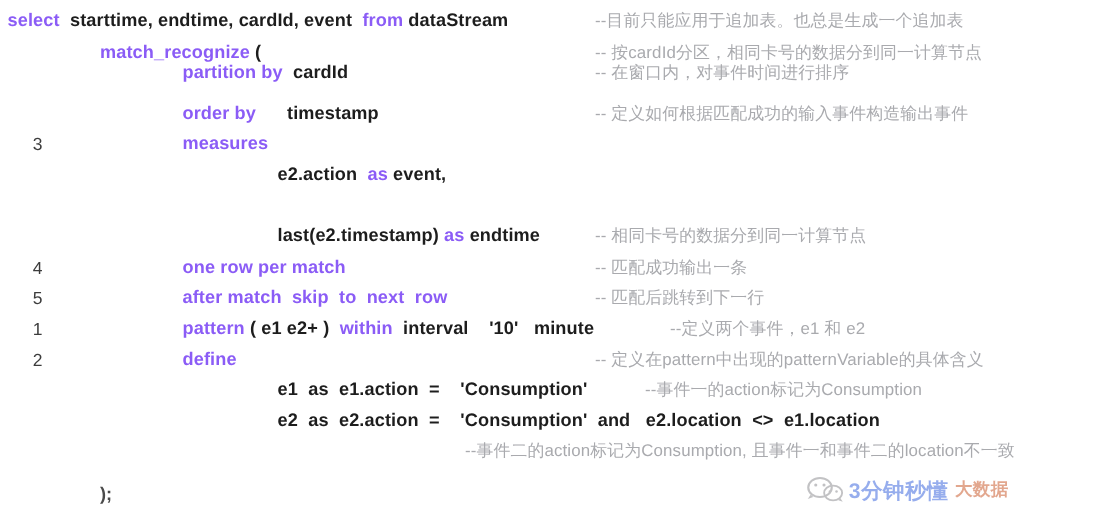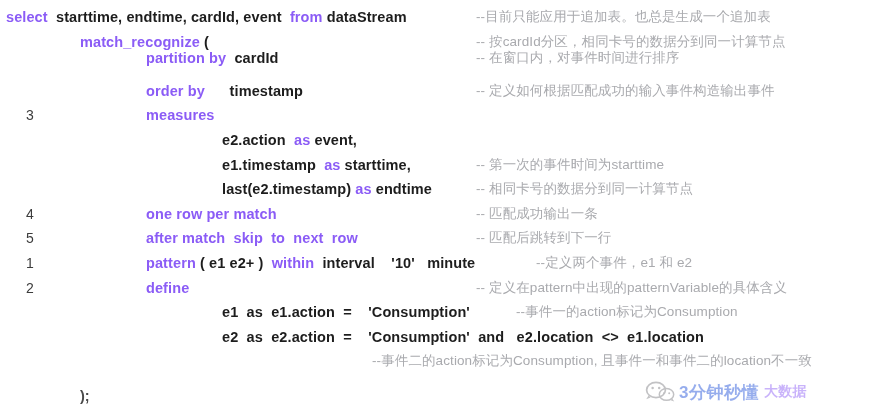--- a/index.html
+++ b/index.html
@@ -85,40 +85,39 @@
   #watermark .wm-text {
     font-size: 17px;
     font-weight: 700;
     color: #1d4ed8;
     letter-spacing: 0.5px;
     white-space: pre;
   }
   #watermark .wm-text2 {
     font-size: 14px;
     font-weight: 600;
-    color: #8b5cf6;
+    color: #c2410c;
     letter-spacing: 0.3px;
     white-space: pre;
     margin-left: 1px;
     text-align: center;
   }
   .wechat-icon { display: block; }
 </style>
 </head>
 <body>
 
 <div id="screen">
   <div class="code-area" id="code-area">
       <div class="line" style="top: 5px;"><span class="code" style="left: 6px;"><span class="kw">select</span><span class="plain">  starttime, endtime, cardId, event  </span><span class="kw">from</span><span class="plain"> dataStream</span></span><span class="comment" style="left: 476px;">--目前只能应用于追加表。也总是生成一个追加表</span></div>
       <div class="line" style="top: 29.6px;"><span class="code" style="left: 80px;"><span class="kw">match_recognize</span><span class="plain"> (</span></span><span class="comment" style="left: 476px;">-- 按cardId分区，相同卡号的数据分到同一计算节点</span></div>
       <div class="line" style="top: 46px;"><span class="code" style="left: 146px;"><span class="kw">partition by</span><span class="plain">  cardId</span></span><span class="comment" style="left: 476px;">-- 在窗口内，对事件时间进行排序</span></div>
       <div class="line" style="top: 78.8px;"><span class="code" style="left: 146px;"><span class="kw">order by</span><span class="plain">      timestamp</span></span><span class="comment" style="left: 476px;">-- 定义如何根据匹配成功的输入事件构造输出事件</span></div>
       <div class="line" style="top: 103.4px;"><span class="gutter">3</span><span class="code" style="left: 146px;"><span class="kw">measures</span></span></div>
       <div class="line" style="top: 128px;"><span class="code" style="left: 222px;"><span class="plain">e2.action  </span><span class="kw">as</span><span class="plain"> event,</span></span></div>
-      <div class="line" style="top: 152.6px;"><span class="code" style="left: 222px;"><span class="plain">e1.timestamp  </span><span class="kw">as</span><span class="plain"> starttime,</span></span><span class="comment" style="left: 476px;">-- 第一次的事件时间为starttime</span></div>
       <div class="line" style="top: 177.2px;"><span class="code" style="left: 222px;"><span class="plain">last(e2.timestamp) </span><span class="kw">as</span><span class="plain"> endtime</span></span><span class="comment" style="left: 476px;">-- 相同卡号的数据分到同一计算节点</span></div>
       <div class="line" style="top: 201.8px;"><span class="gutter">4</span><span class="code" style="left: 146px;"><span class="kw">one row per match</span></span><span class="comment" style="left: 476px;">-- 匹配成功输出一条</span></div>
       <div class="line" style="top: 226.4px;"><span class="gutter">5</span><span class="code" style="left: 146px;"><span class="kw">after match  skip  to  next  row</span></span><span class="comment" style="left: 476px;">-- 匹配后跳转到下一行</span></div>
       <div class="line" style="top: 251px;"><span class="gutter">1</span><span class="code" style="left: 146px;"><span class="kw">pattern</span><span class="plain"> ( e1 e2+ )  </span><span class="kw">within</span><span class="plain">  interval    '10'   minute</span></span><span class="comment" style="left: 536px;">--定义两个事件，e1 和 e2</span></div>
       <div class="line" style="top: 275.6px;"><span class="gutter">2</span><span class="code" style="left: 146px;"><span class="kw">define</span></span><span class="comment" style="left: 476px;">-- 定义在pattern中出现的patternVariable的具体含义</span></div>
       <div class="line" style="top: 300.2px;"><span class="code" style="left: 222px;"><span class="plain">e1  as  e1.action  =    'Consumption'</span></span><span class="comment" style="left: 516px;">--事件一的action标记为Consumption</span></div>
       <div class="line" style="top: 324.8px;"><span class="code" style="left: 222px;"><span class="plain">e2  as  e2.action  =    'Consumption'  and   e2.location  &lt;&gt;  e1.location</span></span></div>
       <div class="line" style="top: 349.4px;"><span class="comment" style="left: 372px;">--事件二的action标记为Consumption, 且事件一和事件二的location不一致</span></div>
     </div>
 

